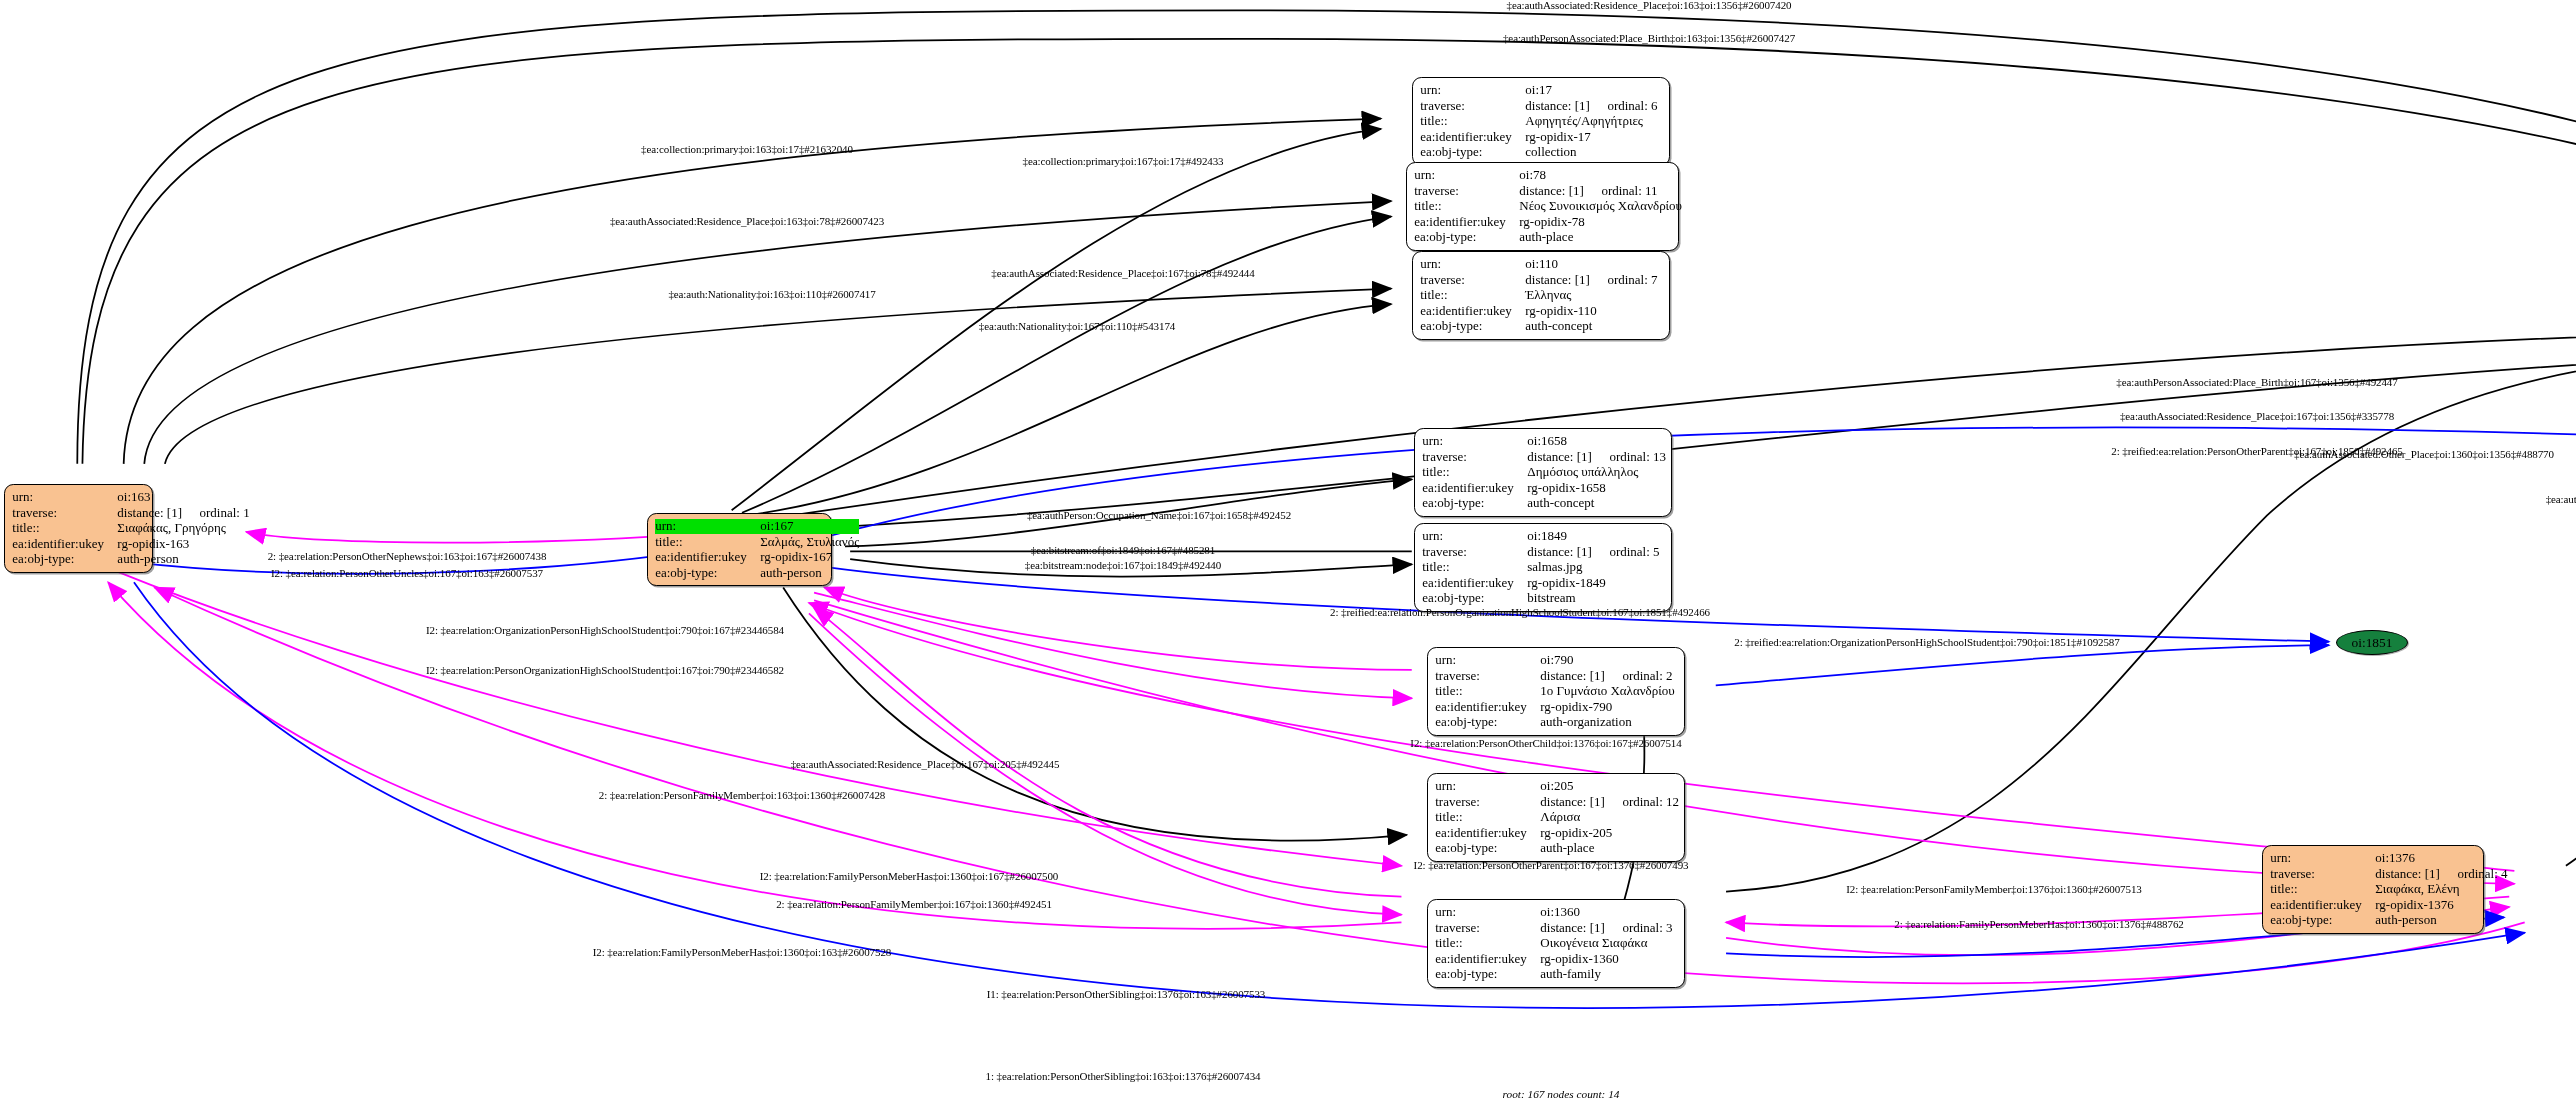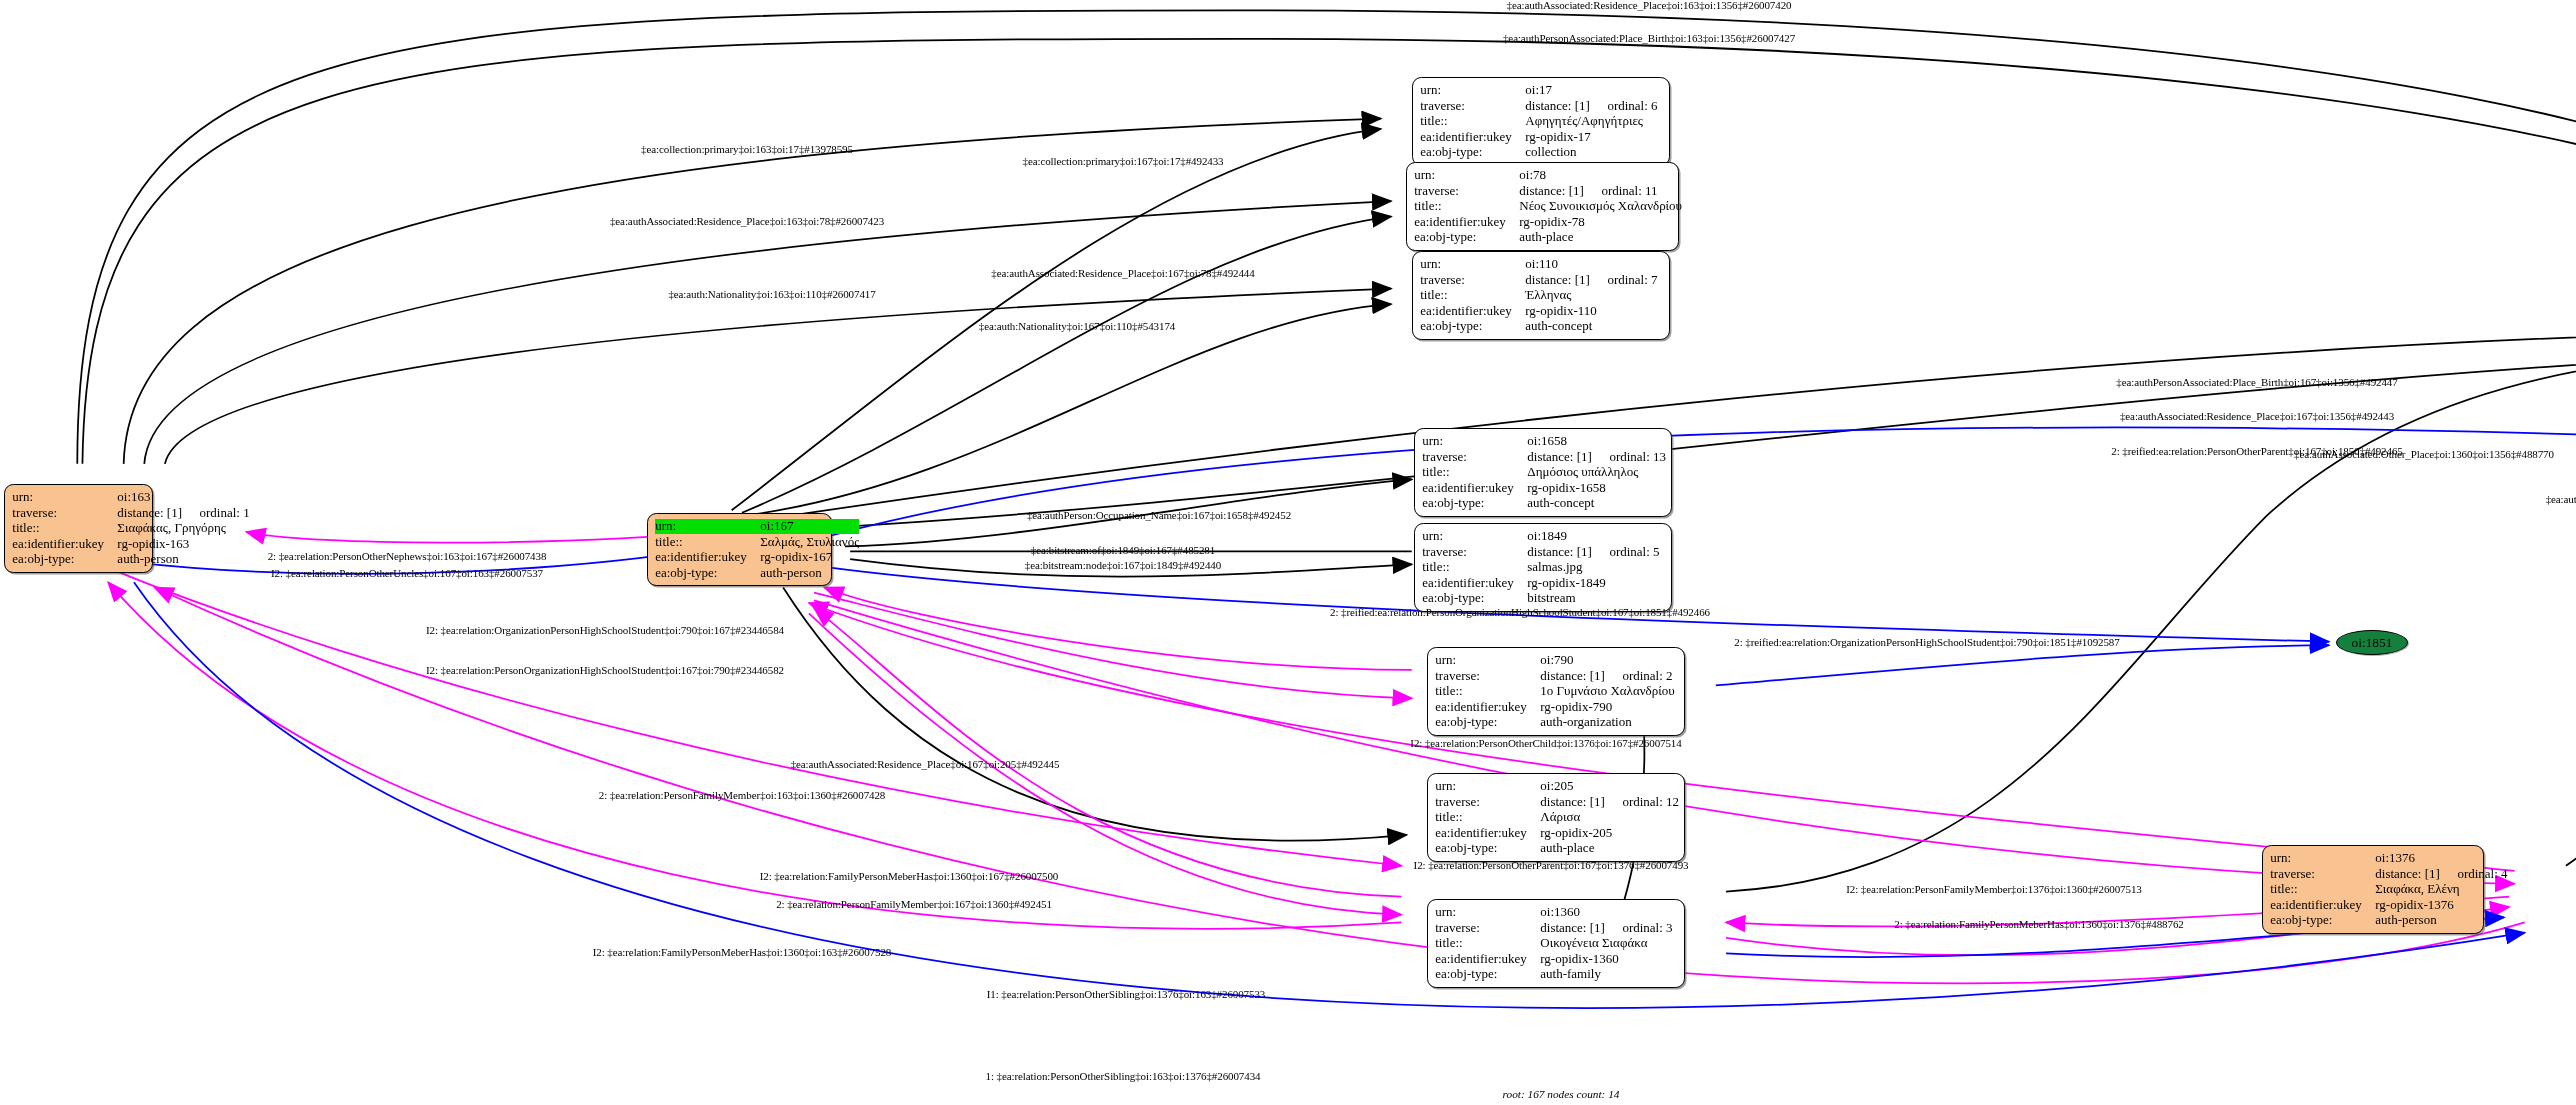--- a/index.html
+++ b/index.html
@@ -481,28 +481,28 @@
     </tbody>
       </table>
   </div>
 
   <div class="oval" style="left:2336px; top:630px; width:72px; height:25px;">
     <span>oi:1851</span>
   </div>
 
   <div class="elabel" style="left:1649px; top:5.2px;">‡ea:authAssociated:Residence_Place‡oi:163‡oi:1356‡#26007420</div>
   <div class="elabel" style="left:1649px; top:38px;">‡ea:authPersonAssociated:Place_Birth‡oi:163‡oi:1356‡#26007427</div>
-  <div class="elabel" style="left:747px; top:149px;">‡ea:collection:primary‡oi:163‡oi:17‡#13978595</div>
+  <div class="elabel" style="left:747px; top:149px;">‡ea:collection:primary‡oi:163‡oi:17‡#21632040</div>
   <div class="elabel" style="left:1123px; top:161px;">‡ea:collection:primary‡oi:167‡oi:17‡#492433</div>
   <div class="elabel" style="left:747px; top:221px;">‡ea:authAssociated:Residence_Place‡oi:163‡oi:78‡#26007423</div>
   <div class="elabel" style="left:1123px; top:273px;">‡ea:authAssociated:Residence_Place‡oi:167‡oi:78‡#492444</div>
   <div class="elabel" style="left:747px; top:294px;margin-left:25px;">‡ea:auth:Nationality‡oi:163‡oi:110‡#26007417</div>
   <div class="elabel" style="left:1077px; top:326px;">‡ea:auth:Nationality‡oi:167‡oi:110‡#543174</div>
   <div class="elabel" style="left:2257px; top:382px;">‡ea:authPersonAssociated:Place_Birth‡oi:167‡oi:1356‡#492447</div>
-  <div class="elabel" style="left:2257px; top:416px;">‡ea:authAssociated:Residence_Place‡oi:167‡oi:1356‡#492443</div>
+  <div class="elabel" style="left:2257px; top:416px;">‡ea:authAssociated:Residence_Place‡oi:167‡oi:1356‡#335778</div>
   <div class="elabel" style="left:2257px; top:451px;">2: ‡reified:ea:relation:PersonOtherParent‡oi:167‡oi:1850‡#492465</div>
   <div class="elabel" style="left:1118px; top:515px;margin-left:41px;">‡ea:authPerson:Occupation_Name‡oi:167‡oi:1658‡#492452</div>
   <div class="elabel" style="left:1123px; top:550px;">‡ea:bitstream:of‡oi:1849‡oi:167‡#485281</div>
   <div class="elabel" style="left:1123px; top:565px;">‡ea:bitstream:node‡oi:167‡oi:1849‡#492440</div>
   <div class="elabel" style="left:407px;  top:534px;margin-top:39px;">I2: ‡ea:relation:PersonOtherUncles‡oi:167‡oi:163‡#26007537</div>
   <div class="elabel" style="left:407px;  top:556px;">2: ‡ea:relation:PersonOtherNephews‡oi:163‡oi:167‡#26007438</div>
   <div class="elabel" style="left:1520px; top:612px;">2: ‡reified:ea:relation:PersonOrganizationHighSchoolStudent‡oi:167‡oi:1851‡#492466</div>
   <div class="elabel" style="left:605px; top:630px;">I2: ‡ea:relation:OrganizationPersonHighSchoolStudent‡oi:790‡oi:167‡#23446584</div>
   <div class="elabel" style="left:605px; top:670px;">I2: ‡ea:relation:PersonOrganizationHighSchoolStudent‡oi:167‡oi:790‡#23446582</div>
   <div class="elabel" style="left:1927px; top:642px;">2: ‡reified:ea:relation:OrganizationPersonHighSchoolStudent‡oi:790‡oi:1851‡#1092587</div>

